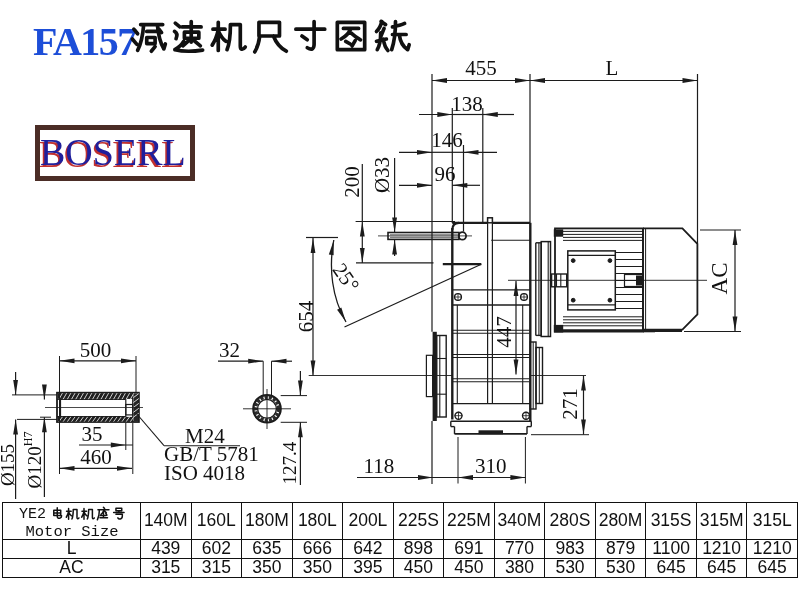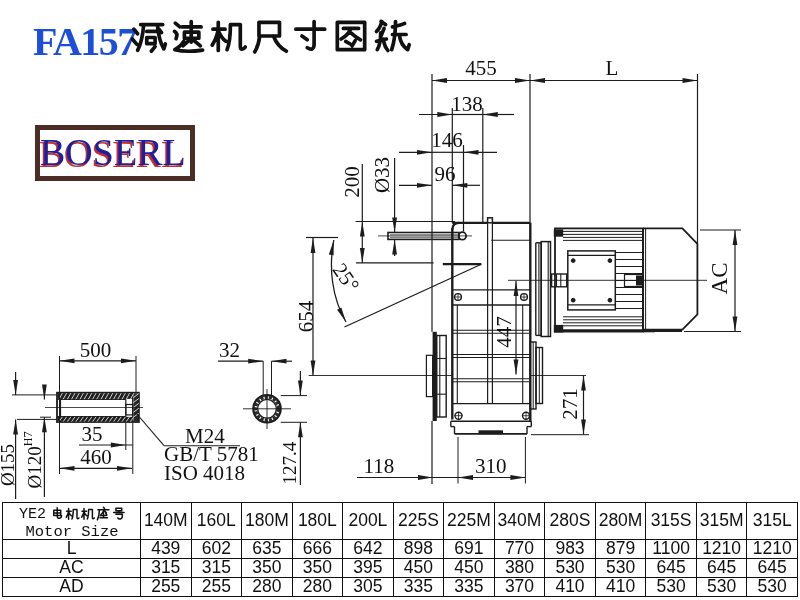--- a/index.html
+++ b/index.html
@@ -385,30 +385,14 @@
           <td>395</td>
           <td>450</td>
           <td>450</td>
           <td>380</td>
           <td>530</td>
           <td>530</td>
           <td>645</td>
           <td>645</td>
           <td>645</td>
         </tr>
-<tr style="height:19px">
-          <td>AD</td>
-          <td>255</td>
-          <td>255</td>
-          <td>280</td>
-          <td>280</td>
-          <td>305</td>
-          <td>335</td>
-          <td>335</td>
-          <td>370</td>
-          <td>410</td>
-          <td>410</td>
-          <td>530</td>
-          <td>530</td>
-          <td>530</td>
-        </tr>
 </tbody>
     </table>
 </div>
 </body></html>

